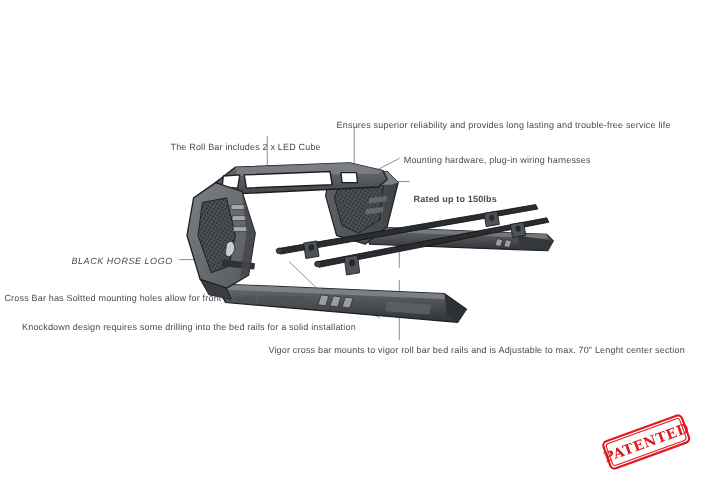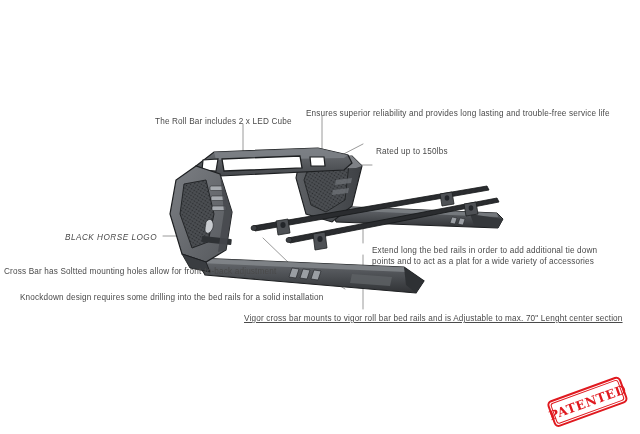--- a/index.html
+++ b/index.html
@@ -220,36 +220,36 @@
         <ellipse cx="289" cy="240" rx="3" ry="2.6" fill="#3c3f43" stroke="#141618" stroke-width="0.6"></ellipse>
         <path d="M313 234 L325 232 L327 248 L315 250 Z" fill="#4e5155" stroke="#1d1f21" stroke-width="0.8"></path>
         <ellipse cx="320" cy="239" rx="2.6" ry="3" fill="#23262a"></ellipse>
         <path d="M464 204 L476 202 L478 214 L466 216 Z" fill="#4e5155" stroke="#1d1f21" stroke-width="0.8"></path>
         <ellipse cx="471" cy="208" rx="2.3" ry="2.7" fill="#23262a"></ellipse>
       </g>
 
     </g>
   </svg>
 
-  <div class="callout" style="left:155px; top:116px;text-align:center;">The Roll Bar includes 2 x LED Cube</div>
+  <div class="callout" style="left:155px; top:128px;text-align:center;">The Roll Bar includes 2 x LED Cube</div>
 
   <div class="callout" style="left:306px; top:108px;">Ensures superior reliability and provides long lasting and trouble-free service life</div>
 
-
-  <div class="callout" style="left:376px; top:146px;">Rated up to 150lbs</div>
+  <div class="callout" style="left:367px; top:140px;">Mounting hardware, plug-in wiring harnesses</div>
+
+  <div class="callout" style="left:376px; top:176px;font-weight:bold;">Rated up to 150lbs</div>
 
   <div class="callout callout-logo" style="left:65px; top:232px;">BLACK HORSE LOGO</div>
 
-  <div class="callout wrap" style="left:372px; top:245px;">Extend long the bed rails in order to add additional tie down points and to act as a plat for a wide variety of accessories</div>
 
   <div class="callout" style="left:4px; top:266px;">Cross Bar has Soltted mounting holes allow for front-to-back adjustment</div>
 
   <div class="callout" style="left:20px; top:292px;">Knockdown design requires some drilling into the bed rails for a solid installation</div>
 
-  <div class="callout" style="left:244px; top:313px;text-decoration:underline;">Vigor cross bar mounts to vigor roll bar bed rails and is Adjustable to max. 70" Lenght center section</div>
+  <div class="callout" style="left:244px; top:313px;">Vigor cross bar mounts to vigor roll bar bed rails and is Adjustable to max. 70" Lenght center section</div>
 
   <div id="patented-stamp">
     <div class="stamp-outer"></div>
     <div class="stamp-inner"></div>
     <div class="stamp-text">PATENTED</div>
   </div>
 
 </div>
 
 </body></html>

